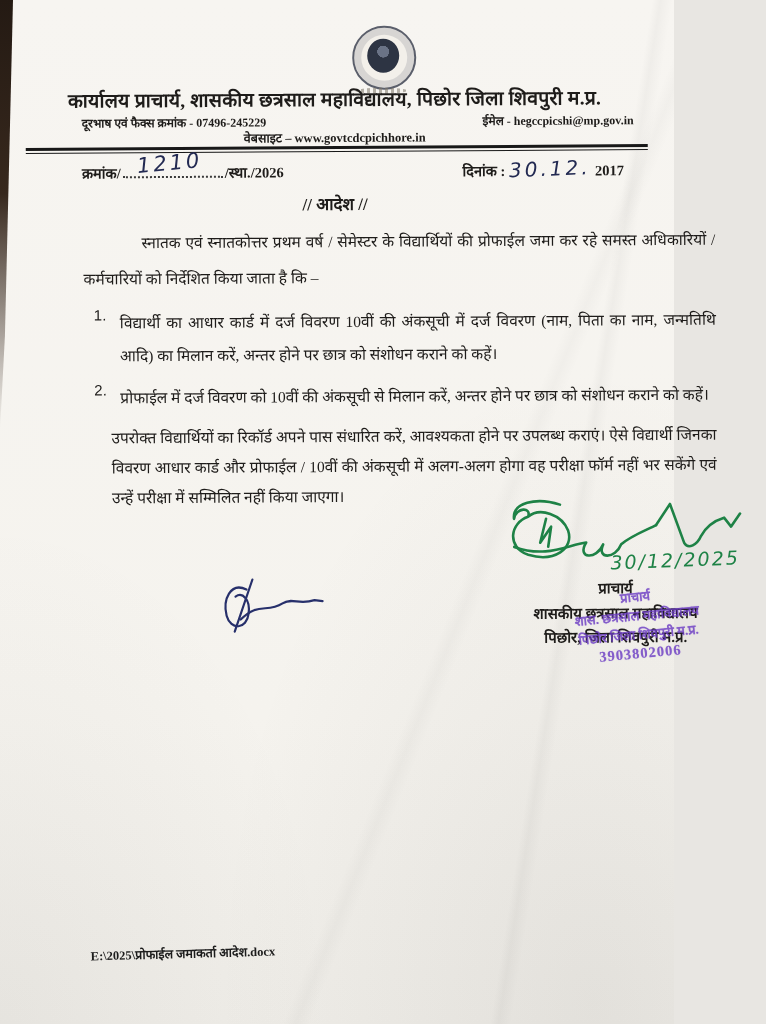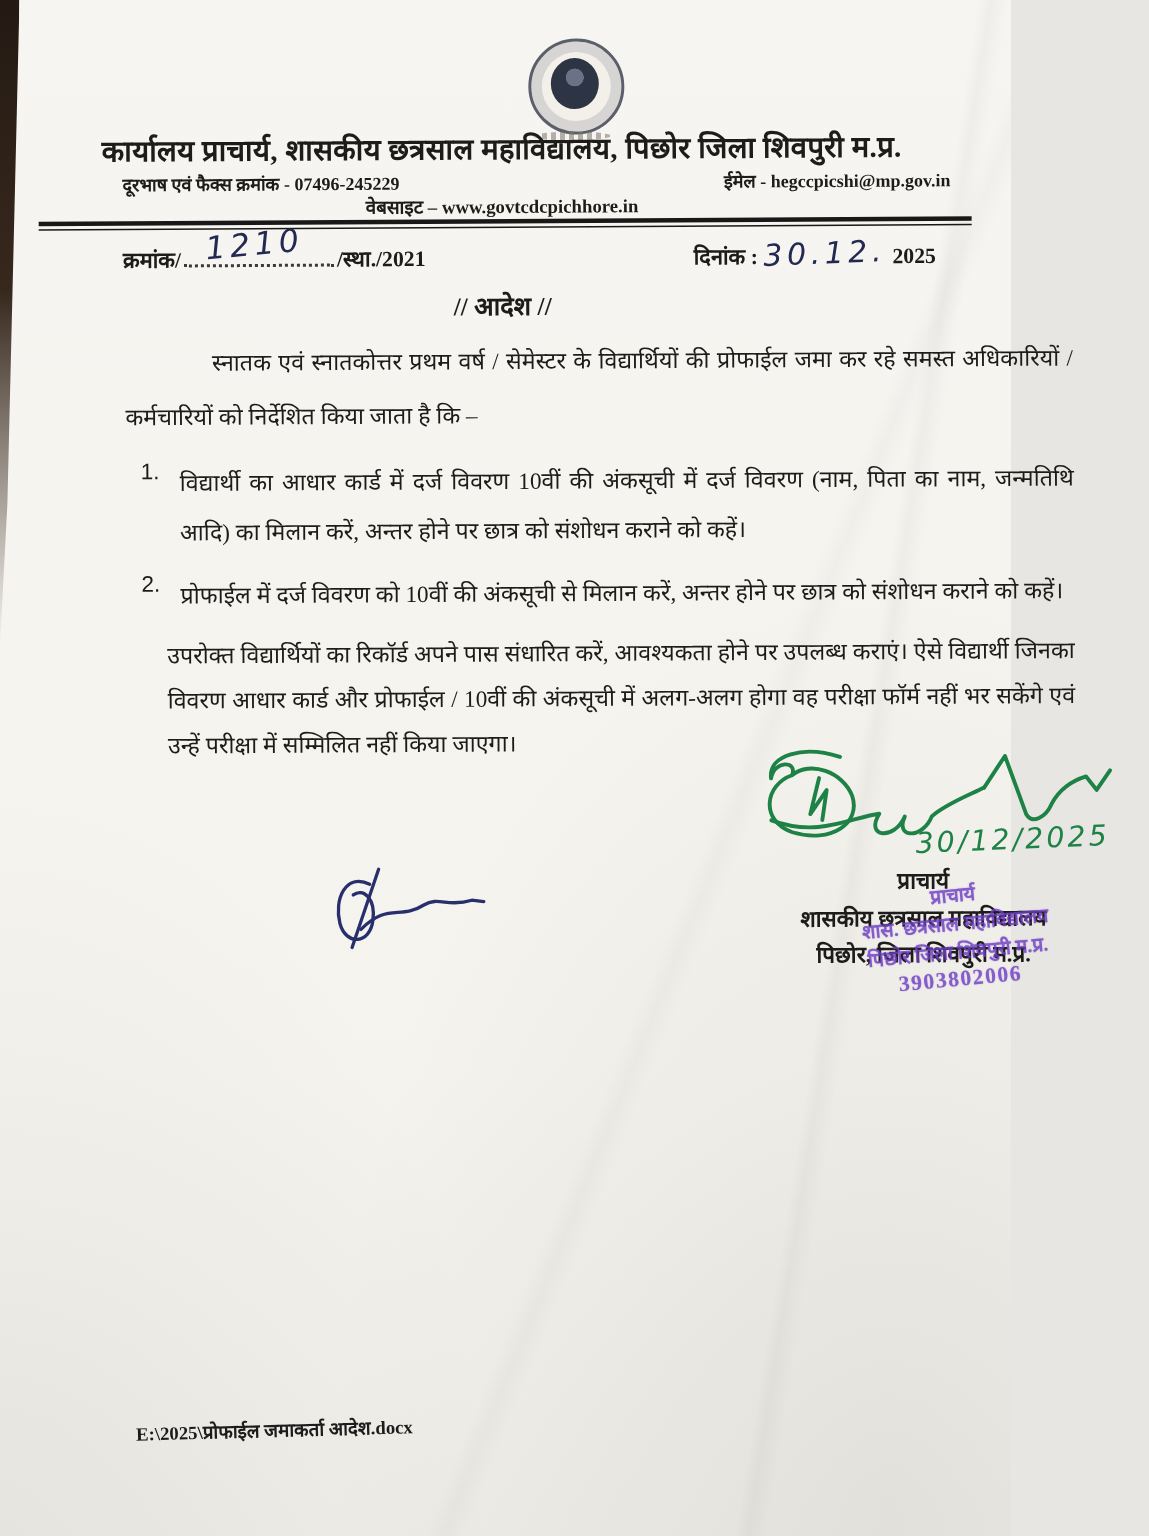--- a/index.html
+++ b/index.html
@@ -149,24 +149,24 @@
     </div>
 
     <div class="website-row">
       <span>वेबसाइट – </span><span class="underlined">www.govtcdcpichhore.in</span>
     </div>
 
     <div class="rule"></div>
 
     <div class="ref-row">
       <span>
-        <span>क्रमांक/</span><span class="dotline"><span class="hand ref-number">1210</span></span><span>/स्था./2021</span>
+        <span>क्रमांक/</span><span class="dotline"><span class="hand ref-number">1210</span></span><span>/स्था./2026</span>
       </span>
       <span>
-        <span>दिनांक :</span><span class="hand date-hand">30.12.</span><span>2025</span>
+        <span>दिनांक :</span><span class="hand date-hand">30.12.</span><span>2017</span>
       </span>
     </div>
 
     <div class="order-title">// आदेश //</div>
 
     <div class="intro">स्नातक एवं स्नातकोत्तर प्रथम वर्ष / सेमेस्टर के विद्यार्थियों की प्रोफाईल जमा कर रहे समस्त अधिकारियों / कर्मचारियों को निर्देशित किया जाता है कि –</div>
 
     <div class="list">
       <div class="list-item">
         <div class="list-num">1.</div>

